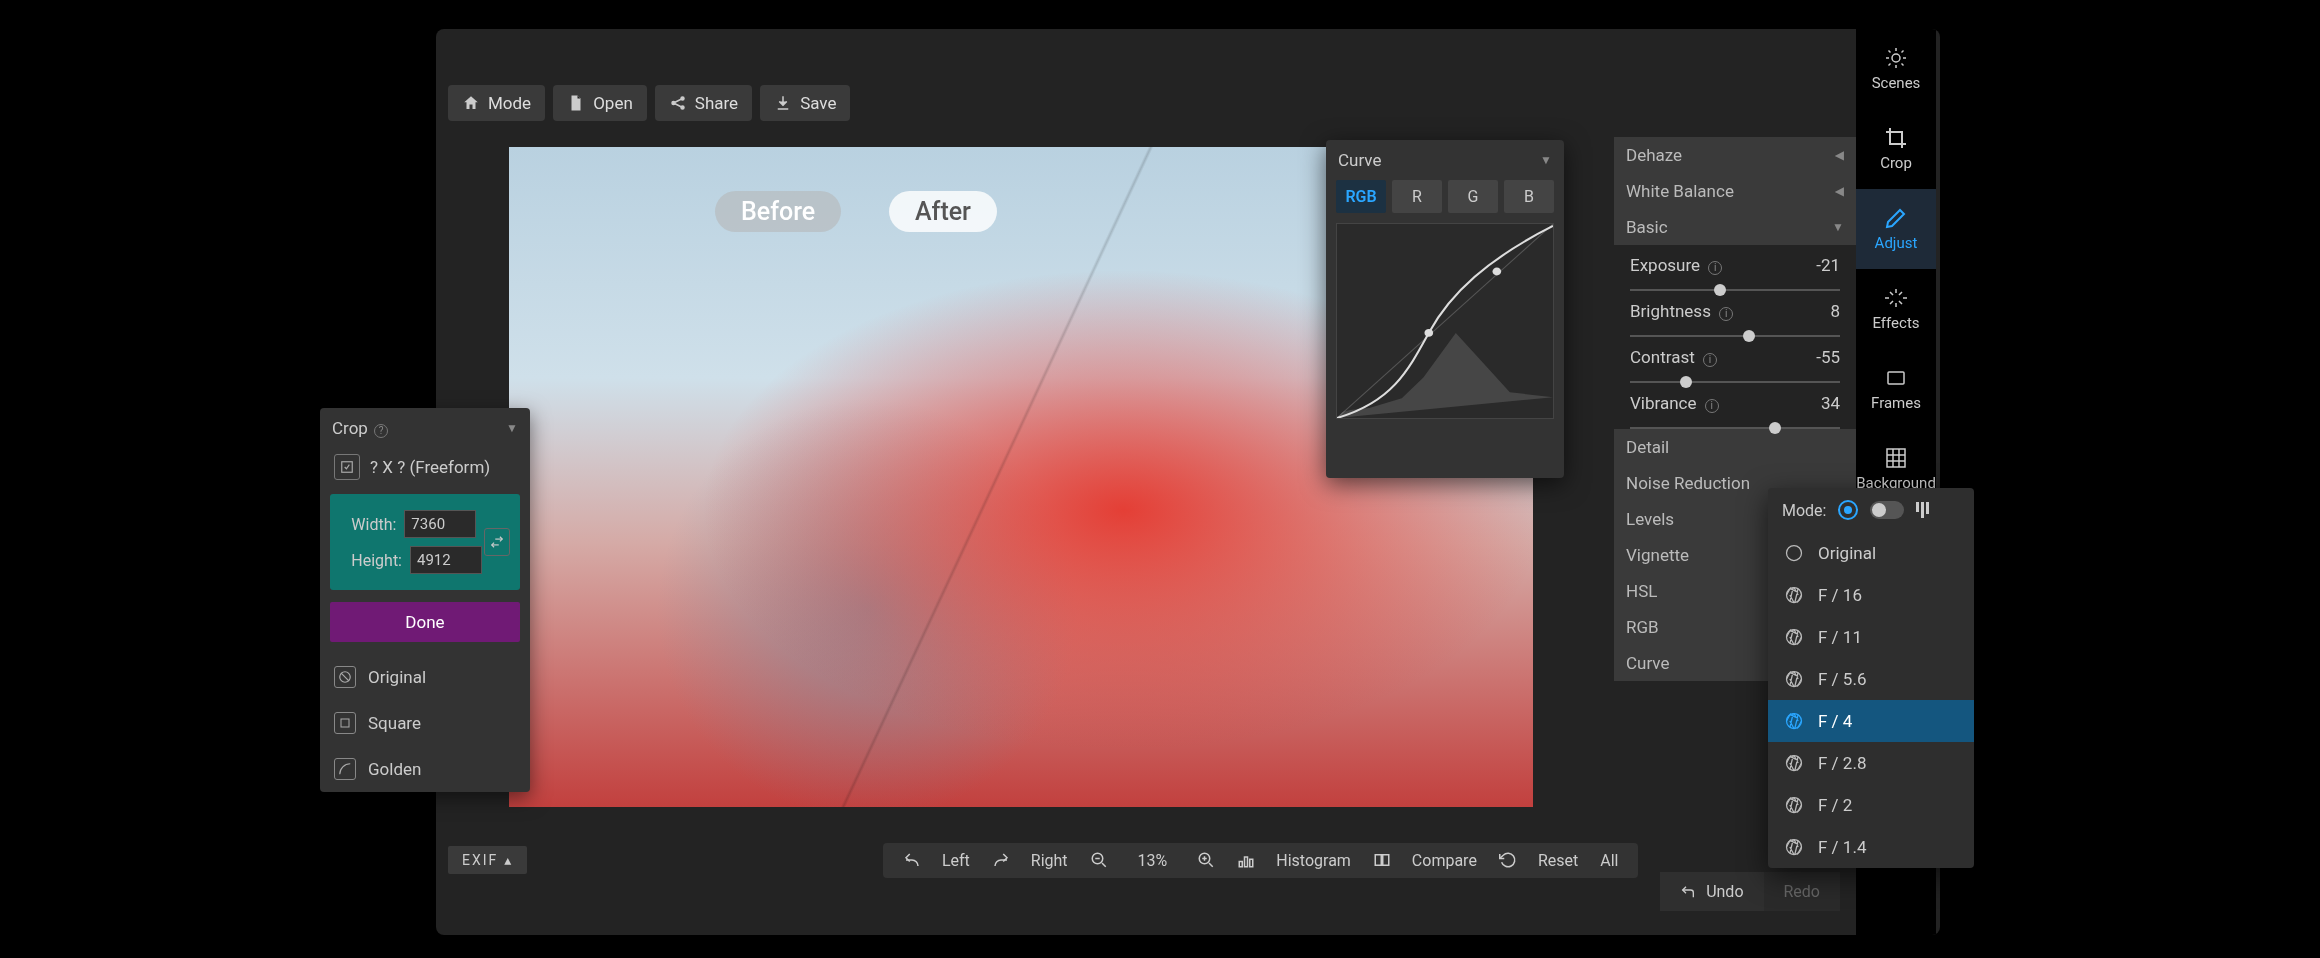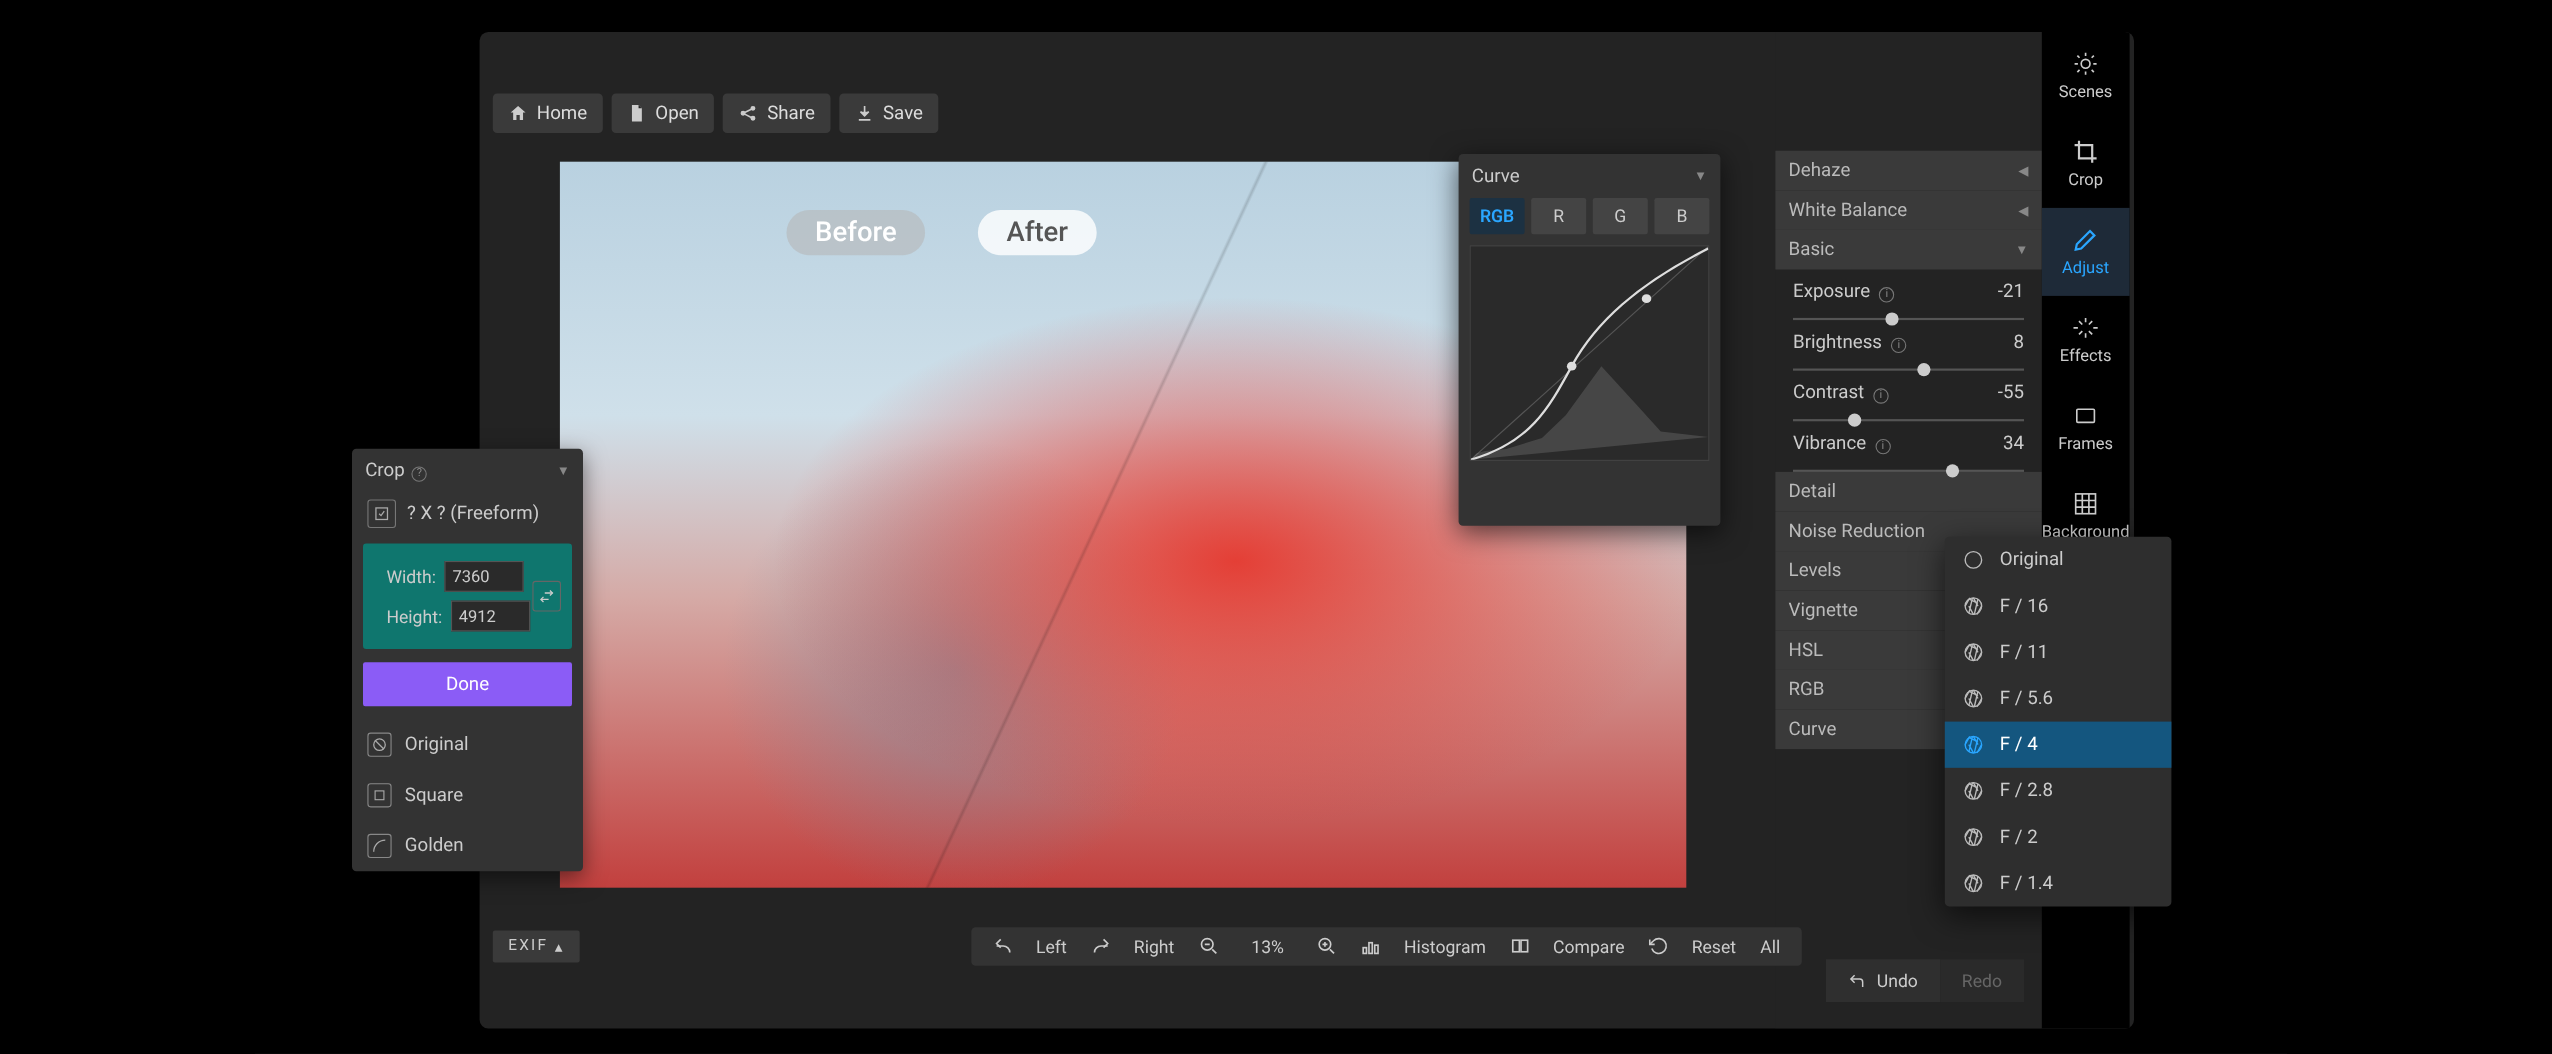--- a/index.html
+++ b/index.html
@@ -42,21 +42,21 @@
   .crop-panel { position:absolute; left:320px; top:408px; width:210px; background:#333; border-radius:4px; padding:0; box-shadow:0 6px 20px rgba(0,0,0,0.5); }
   .crop-title { display:flex; align-items:center; justify-content:space-between; padding:10px 12px; color:#ccc; font-size:17px; }
   .crop-inner { margin:6px 10px 12px 10px; background:#0f766e; border-radius:3px; padding:8px 10px; }
   .crop-freeform { display:flex; align-items:center; gap:10px; margin:6px 2px 14px 2px; color:#ccc; font-size:17px;}
   .crop-freeform .sq { width:26px;height:26px;border:1px solid #777;border-radius:3px;display:flex;align-items:center;justify-content:center;}
   .crop-field { display:flex; align-items:center; gap:8px; margin:8px 0;}
   .crop-field label { width:62px; text-align:right; font-size:16px; color:#ccc;}
   .crop-field input { width:72px; background:#2a2a2a; border:1px solid #555; color:#ccc; padding:4px 6px; font-size:15px;}
   .crop-swap { width:28px;height:28px;border:1px solid #666;border-radius:3px;display:flex;align-items:center;justify-content:center; margin-left:auto;}
   .crop-done-row{ padding: 0 10px 12px 10px;}
-  .crop-done { width:100%; background:#8b5cf6; color:#fff; border:none; padding:10px 0; font-size:17px; border-radius:2px; cursor:pointer;}
+  .crop-done { width:100%; background:#701a75; color:#fff; border:none; padding:10px 0; font-size:17px; border-radius:2px; cursor:pointer;}
   .crop-option { display:flex; align-items:center; gap:12px; padding:12px 14px; color:#ccc; font-size:17px; cursor:pointer;}
   .crop-option .sq2{ width:22px;height:22px;border:1px solid #888;border-radius:3px;display:flex;align-items:center;justify-content:center;}
 
   
   .curve-panel { position:absolute; left:1326px; top:140px; width:238px; height:338px; background:#333; border-radius:4px; box-shadow:0 6px 24px rgba(0,0,0,0.6); }
   .curve-title { display:flex; align-items:center; justify-content:space-between; padding:10px 12px; color:#ccc; font-size:17px; }
   .curve-tabs { display:flex; gap:6px; padding:0 10px 10px 10px; }
   .curve-tab { flex:1; background:#444; color:#ccc; text-align:center; padding:7px 0; border-radius:2px; font-size:16px; cursor:pointer; }
   .curve-tab.rgb { background:#1c3142; color:#2aa6ff; font-weight:600; }
   .curve-canvas { margin:0 10px 10px 10px; height:196px; background:#2a2a2a; border:1px solid #444; position:relative; }
@@ -238,21 +238,21 @@
     </button>
     <button class="redo-btn"><span>Redo</span></button>
   </div>
 </div>
 
 <div class="top-toolbar">
   <button class="tb-btn">
     <svg viewBox="0 0 24 24">
         <path fill="#ccc" d="M12 3l9 8h-3v9h-4v-6h-4v6H6v-9H3z"></path>
       </svg>
-    <span>Home</span>
+    <span>Mode</span>
   </button>
   <button class="tb-btn">
     <svg viewBox="0 0 24 24">
         <path fill="#ccc" d="M6 2h8l4 4v16H6z"></path>
         <path fill="#232323" d="M14 2v4h4"></path>
       </svg>
     <span>Open</span>
   </button>
   <button class="tb-btn">
     <svg viewBox="0 0 24 24" fill="none" stroke="#ccc" stroke-width="2">
@@ -422,20 +422,30 @@
       <line x1="0" y1="196" x2="200" y2="0" stroke="#555" stroke-width="1"></line>
       <polyline points="0,196 5,190 12,188 30,186 60,176 80,155 110,110 140,146 160,170 200,175" fill="rgba(200,200,200,0.18)" stroke="none"></polyline>
       <path d="M 0 196 C 50 180, 65 150, 85 110 S 140 35, 200 2" fill="none" stroke="#ddd" stroke-width="2"></path>
       <circle cx="85" cy="110" r="4" fill="#ddd"></circle>
       <circle cx="148" cy="48" r="4" fill="#ddd"></circle>
     </svg>
   </div>
 </div>
 
 <div class="ap-panel">
+  <div class="ap-mode">
+    <span>Mode:</span>
+    <span class="circ"></span>
+    <span class="ap-toggle"></span>
+    <span class="ap-bars">
+        <span></span>
+        <span></span>
+        <span></span>
+      </span>
+  </div>
   <div class="ap-item">
     <svg viewBox="0 0 24 24" fill="none" stroke="#bbb" stroke-width="1.5">
         <circle cx="12" cy="12" r="9"></circle>
       </svg>
     <span>Original</span>
   </div>
   <div id="ap-list">
       <div class="ap-item">
         <svg viewBox="0 0 24 24" fill="none" stroke="#bbb" stroke-width="1.5">
           <circle cx="12" cy="12" r="9"></circle>

